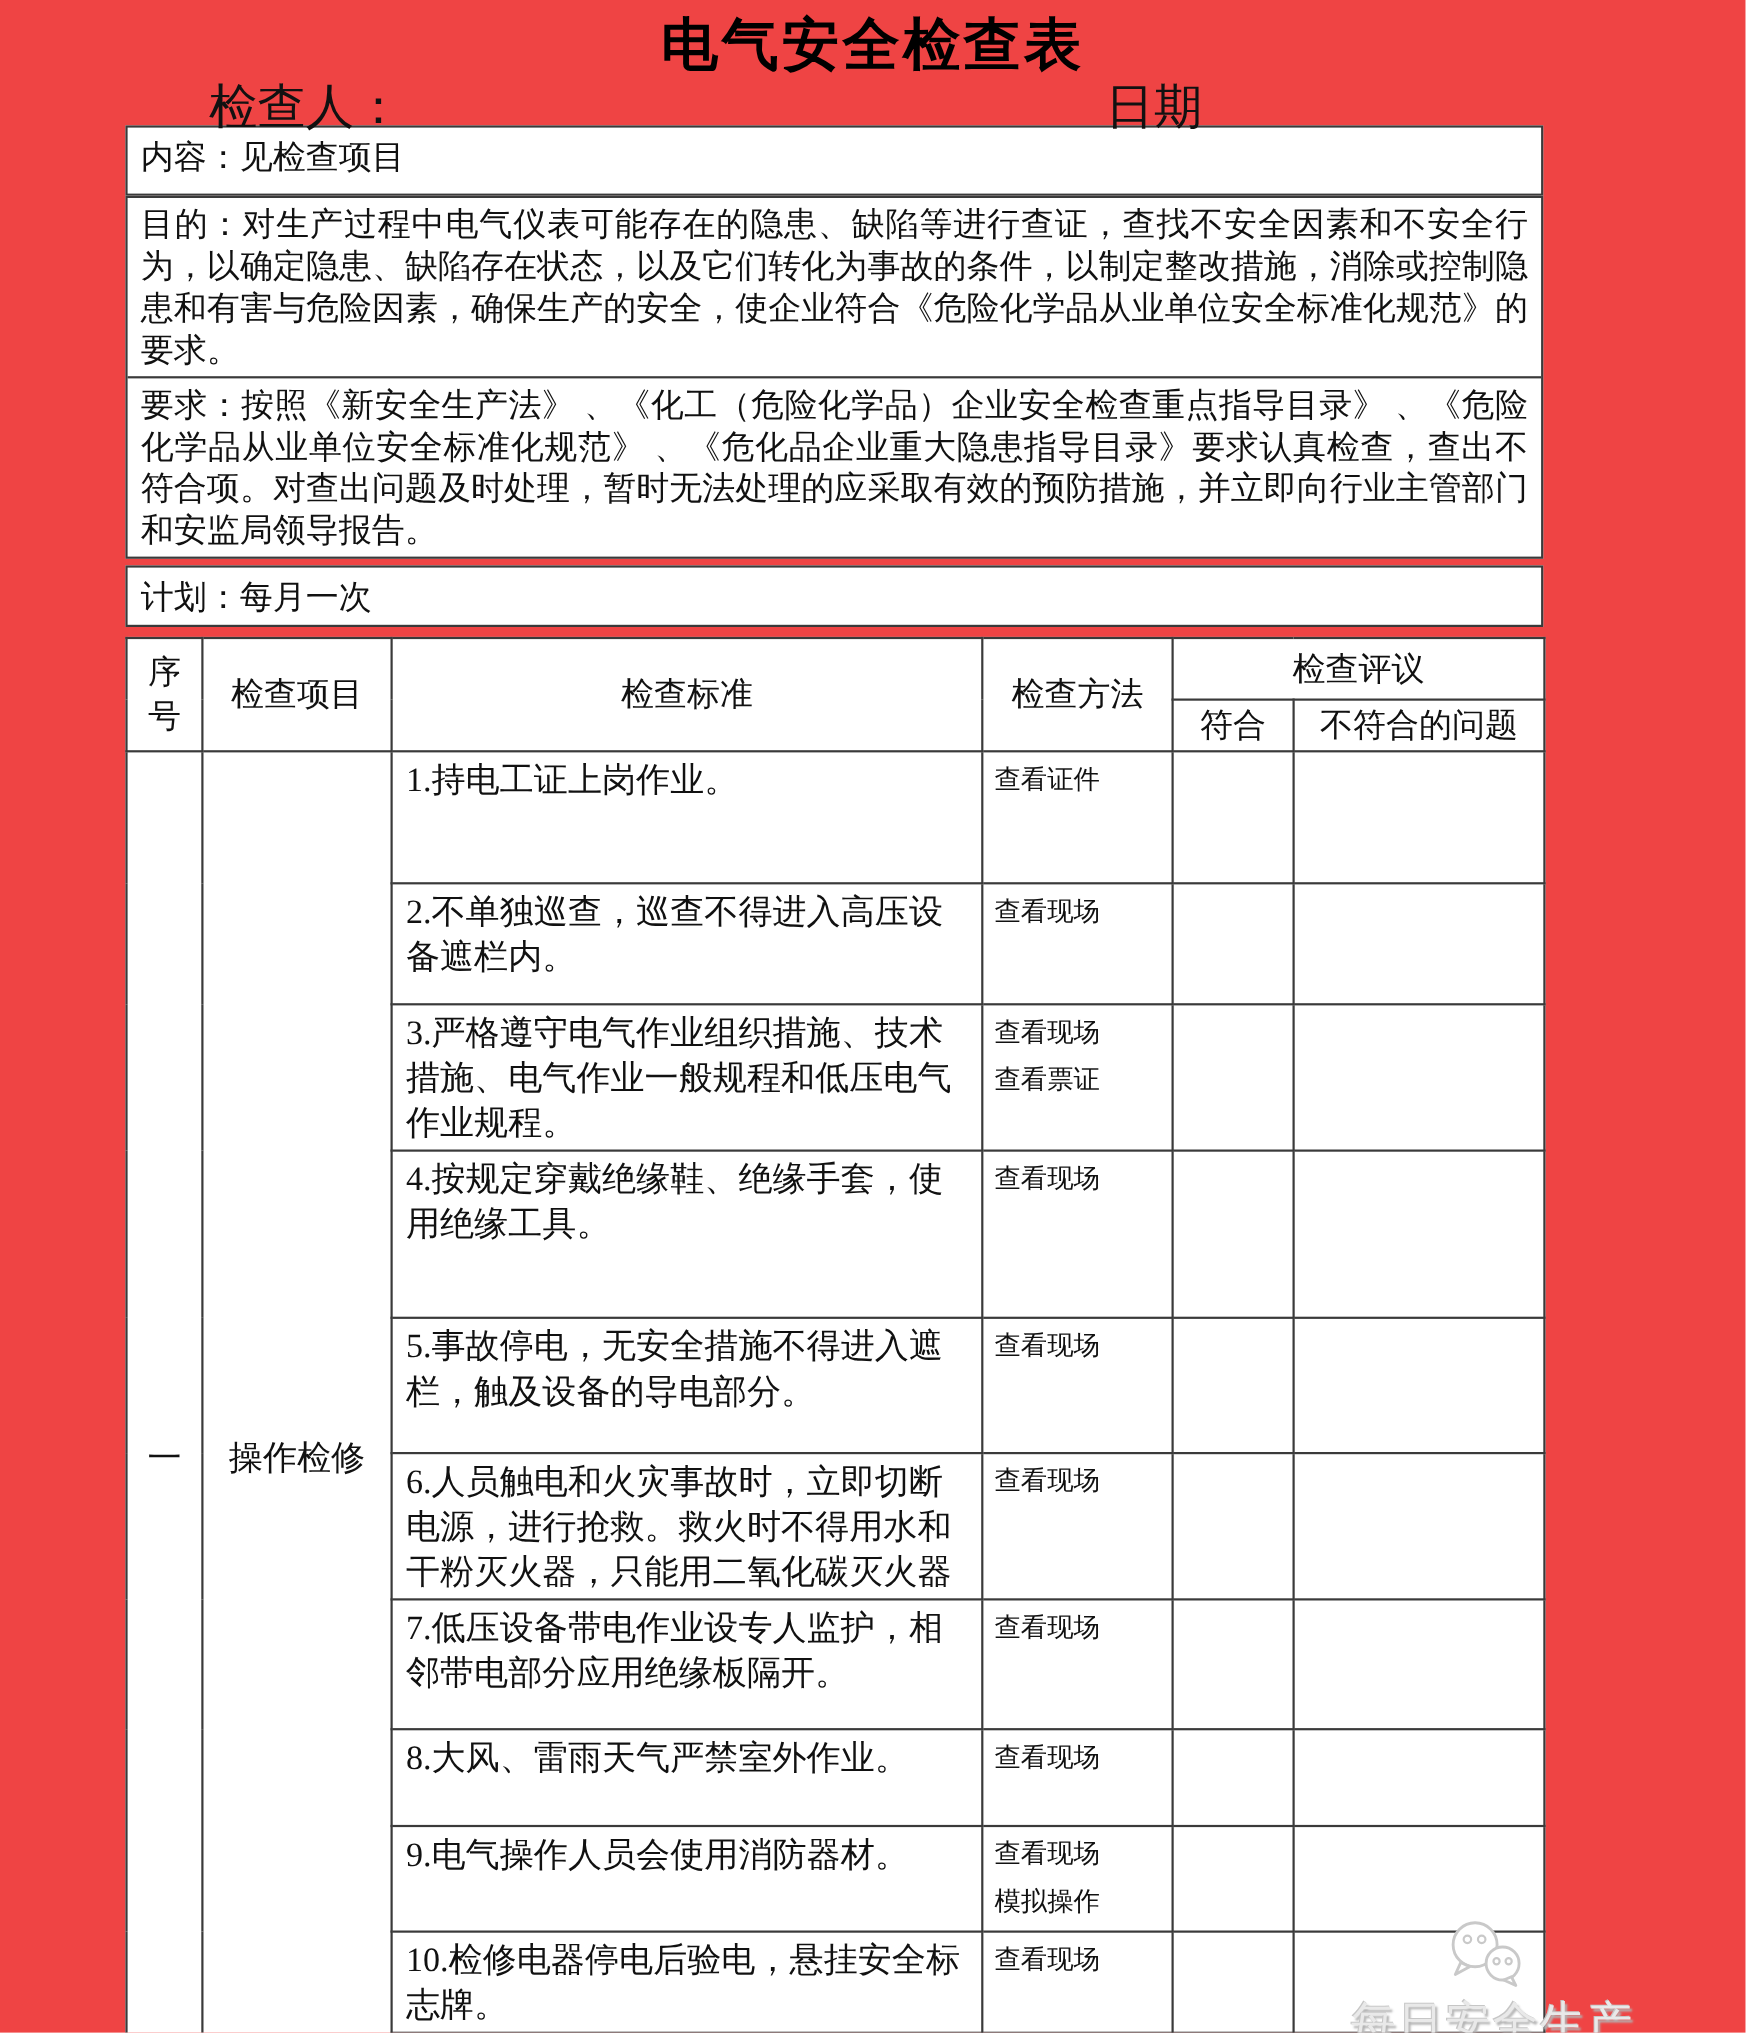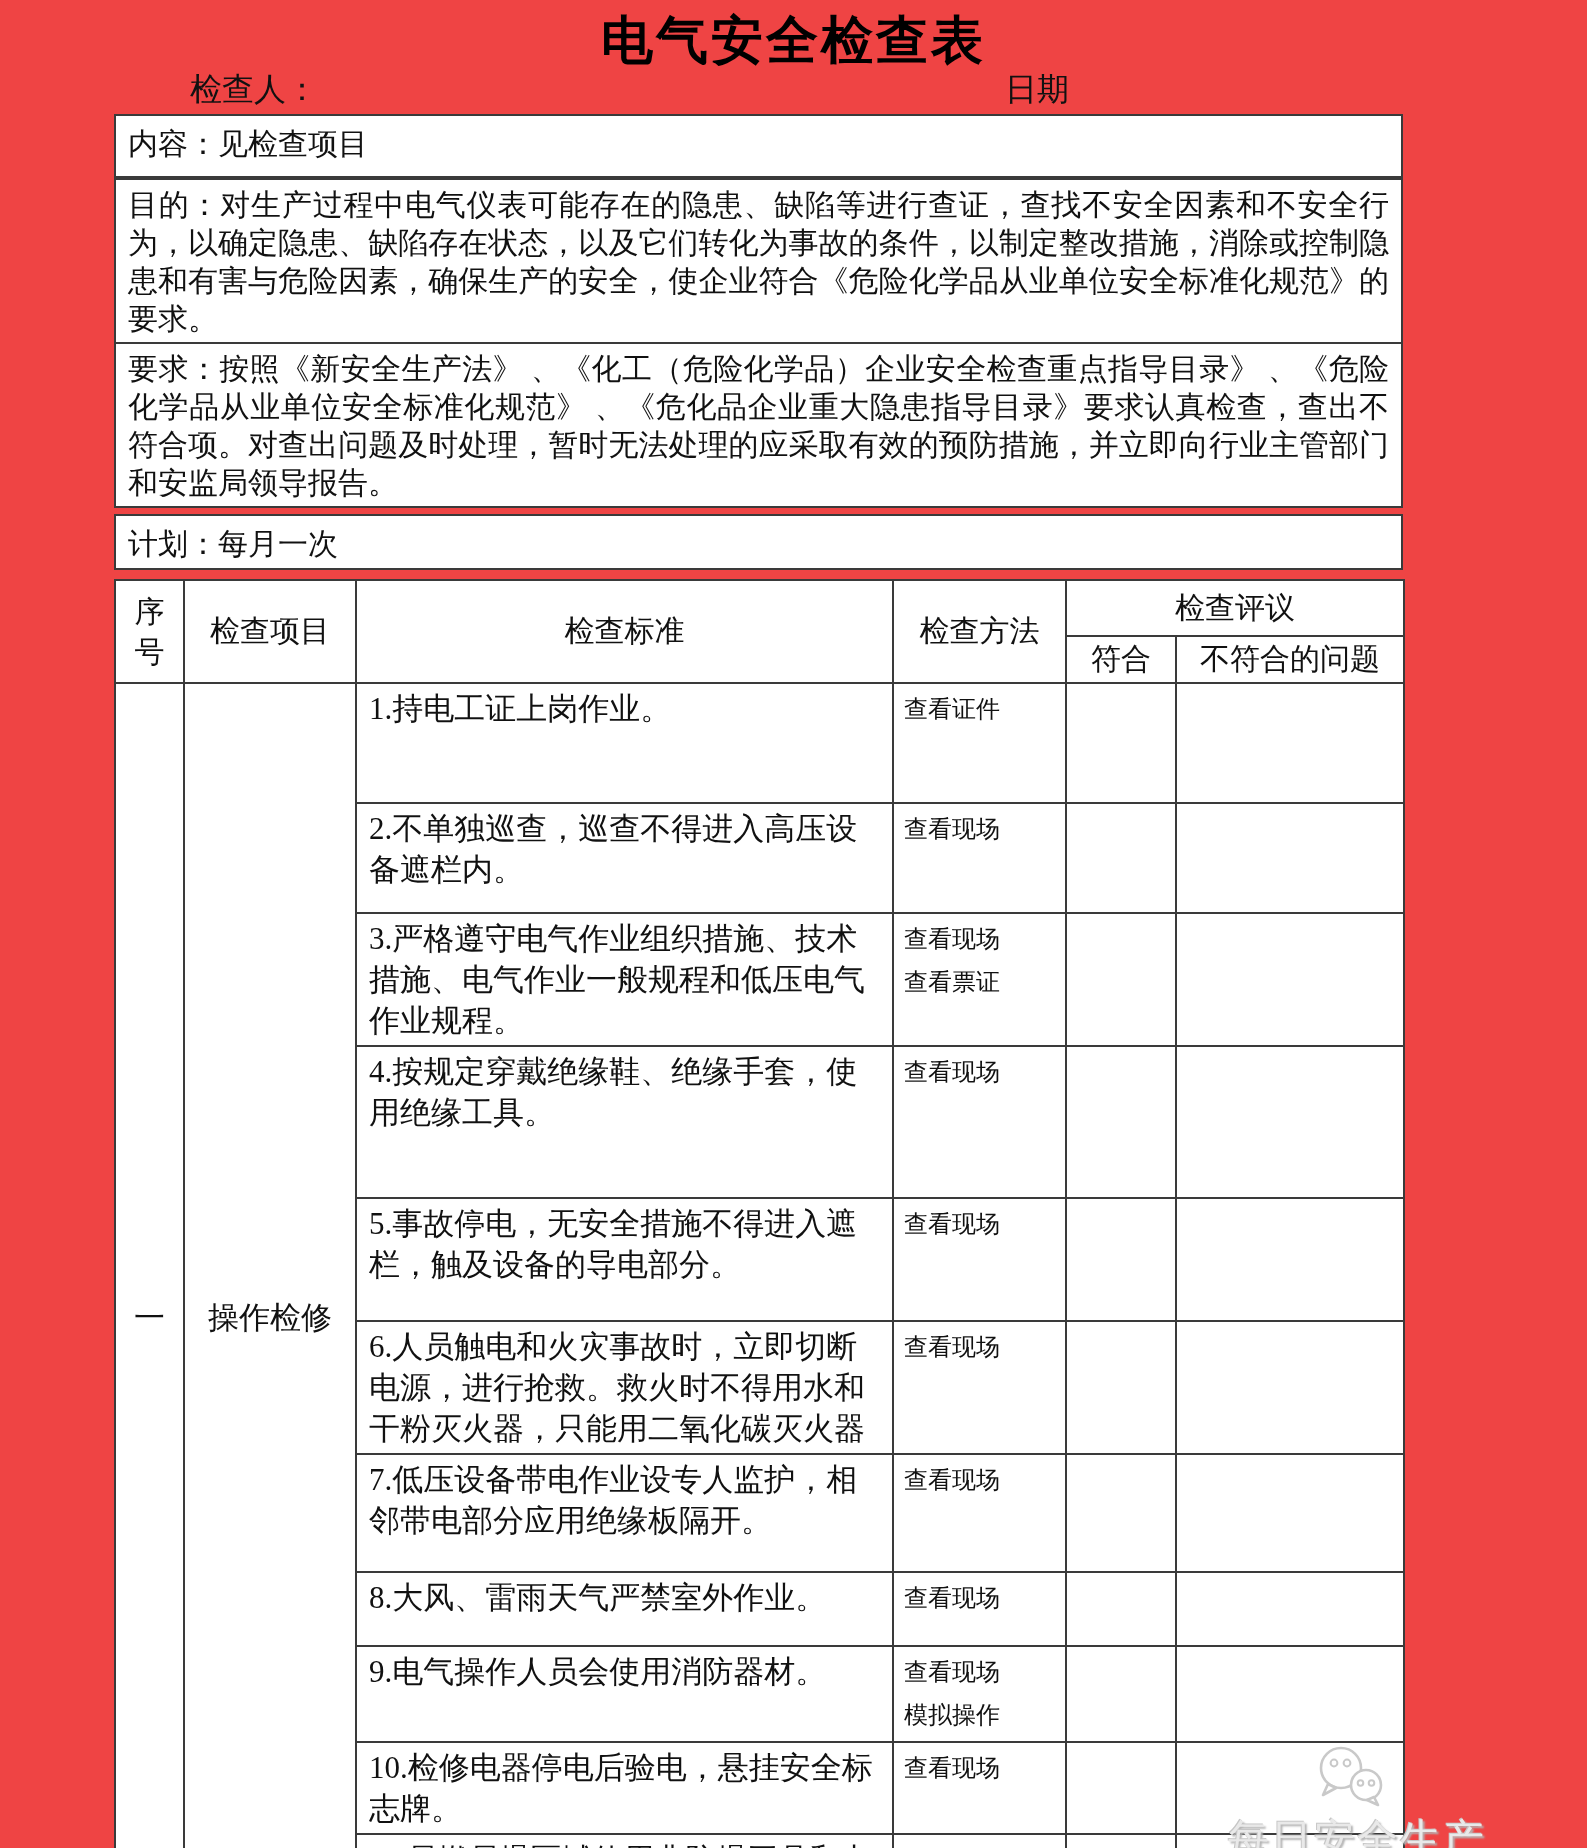--- a/index.html
+++ b/index.html
@@ -17,21 +17,21 @@
     text-align:center;
     font-family:"Liberation Sans","DejaVu Sans",sans-serif;
     font-weight:700;
     font-size:52px;
     letter-spacing:3px;
     color:#000;
   }
   .meta-row{
     position:relative;
     height:42px;
-    font-size:32px;
+    font-size:44px;
   }
   .meta-inspector{position:absolute;left:190px;top:0;}
   .meta-date{position:absolute;left:1005px;top:0;}
 
   .content-col{margin-left:114px;width:1289px;box-sizing:border-box;}
   .box{
     box-sizing:border-box;
     width:1289px;
     border:2px solid #3a3a3a;
     background:#fff;
@@ -191,21 +191,21 @@
           <td class="td-method">查看现场</td>
           <td class="td-conform"></td>
           <td class="td-issue"></td>
         </tr>
         <tr style="height:118px">
           <td class="td-std">7.低压设备带电作业设专人监护，相邻带电部分应用绝缘板隔开。</td>
           <td class="td-method">查看现场</td>
           <td class="td-conform"></td>
           <td class="td-issue"></td>
         </tr>
-        <tr style="height:74px">
+        <tr style="height:88px">
           <td class="td-std">8.大风、雷雨天气严禁室外作业。</td>
           <td class="td-method">查看现场</td>
           <td class="td-conform"></td>
           <td class="td-issue"></td>
         </tr>
         <tr style="height:86px">
           <td class="td-std">9.电气操作人员会使用消防器材。</td>
           <td class="td-method">查看现场
 模拟操作</td>
           <td class="td-conform"></td>

